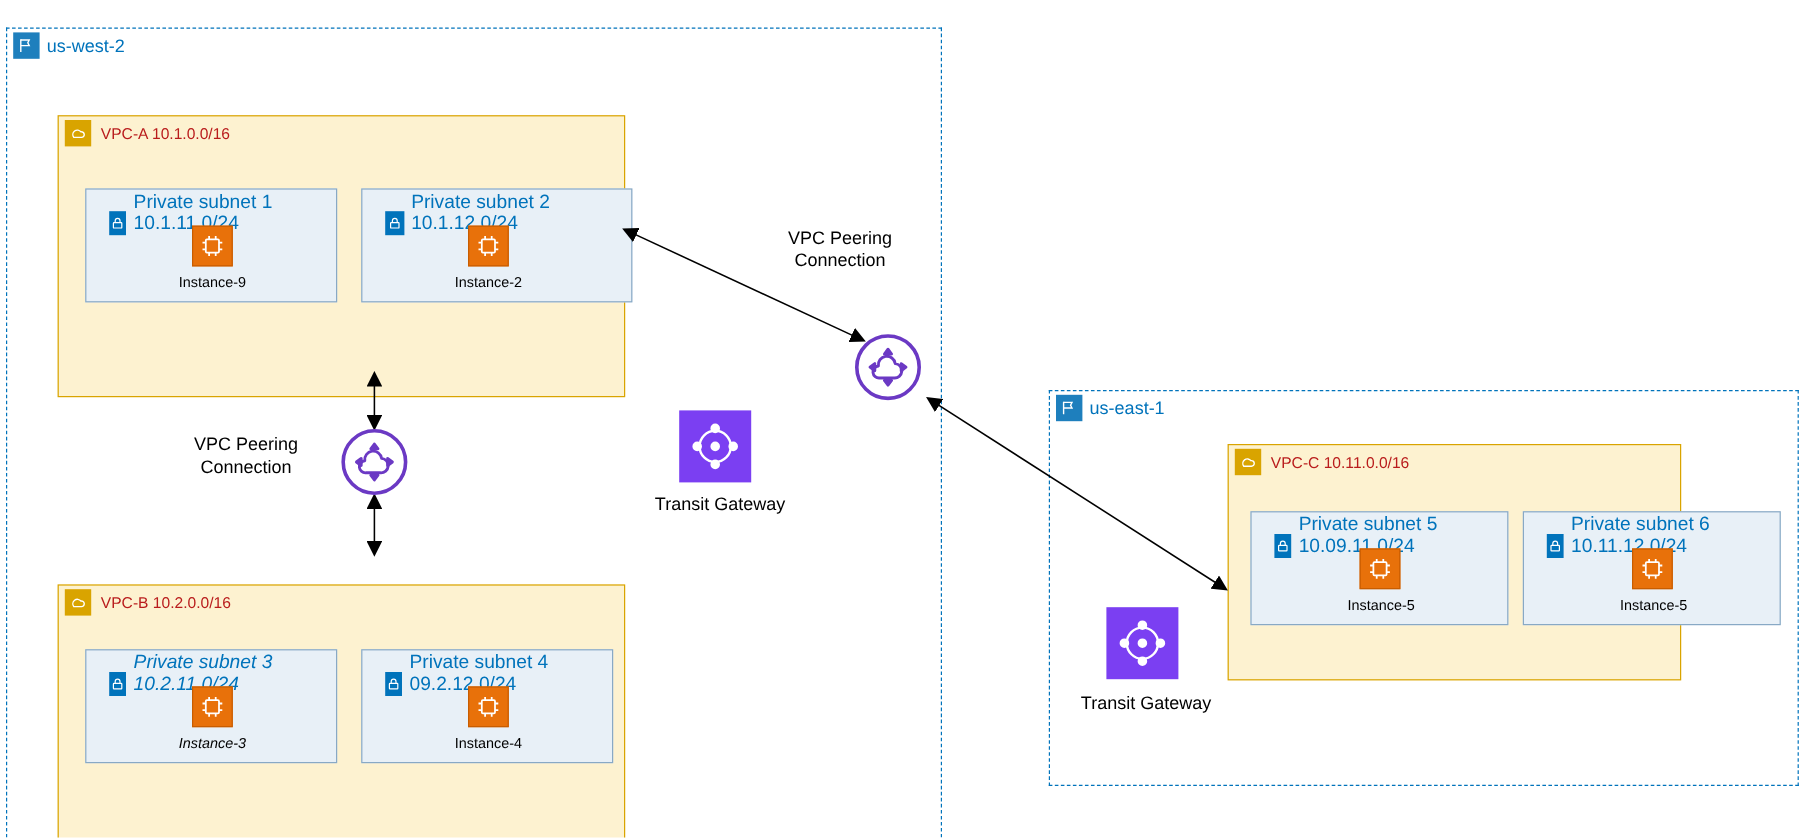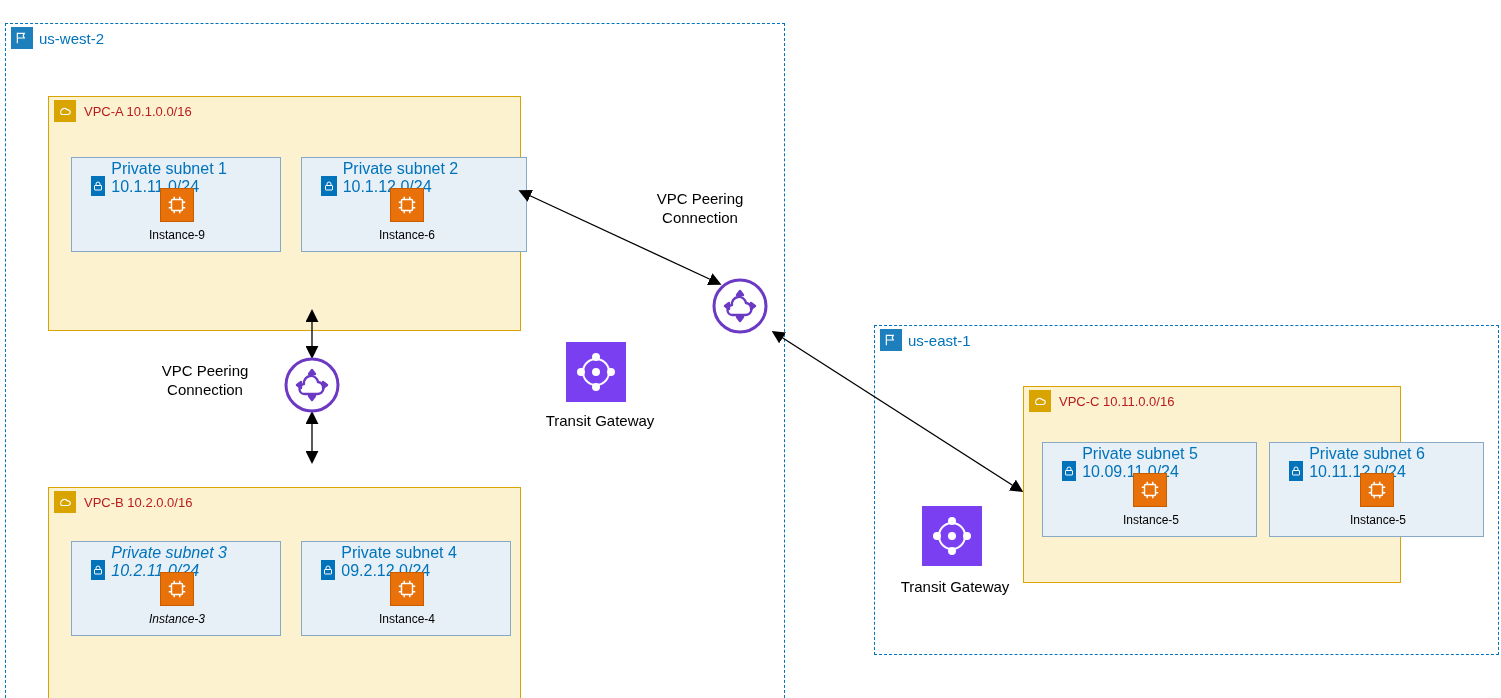--- a/index.html
+++ b/index.html
@@ -168,21 +168,21 @@
           </svg>
         </span>
         <span>Private subnet 2 10.1.12.0/24</span>
       </div>
       <div class="ec2" style="left:88px; top:30px;">
         <svg width="22" height="22" viewBox="0 0 24 24" fill="none" stroke="#fff" stroke-width="1.6">
           <rect x="6" y="6" width="12" height="12" rx="1"></rect>
           <path d="M9 3v3M15 3v3M9 18v3M15 18v3M3 9h3M3 15h3M18 9h3M18 15h3"></path>
         </svg>
       </div>
-      <div class="inst-label" style="left:55px; top:70px;">Instance-6</div>
+      <div class="inst-label" style="left:55px; top:70px;">Instance-2</div>
     </div>
   </div>
 
   <div class="vpc" style="left:42px; top:463px; width:473px; height:262px;">
     <div class="vpc-hdr">
       <span class="vpc-badge">
         <svg width="14" height="14" viewBox="0 0 24 24" fill="none" stroke="#fff" stroke-width="2">
           <path d="M17 18a4 4 0 1 0-.8-7.93A6 6 0 1 0 6 18h11z"></path>
         </svg>
       </span>
@@ -233,21 +233,21 @@
   <div class="region-hdr">
     <span class="region-flag">
       <svg width="14" height="14" viewBox="0 0 24 24" fill="none" stroke="#fff" stroke-width="2">
         <path d="M4 3v18"></path>
           <path d="M4 4h12l-2 4 2 4H4"></path>
       </svg>
     </span>
     <span>us-east-1</span>
   </div>
 
-  <div class="vpc" style="left:148px; top:60px; width:378px; height:197px;">
+  <div class="vpc" style="left:148px; top:44px; width:378px; height:197px;">
     <div class="vpc-hdr">
       <span class="vpc-badge">
         <svg width="14" height="14" viewBox="0 0 24 24" fill="none" stroke="#fff" stroke-width="2">
           <path d="M17 18a4 4 0 1 0-.8-7.93A6 6 0 1 0 6 18h11z"></path>
         </svg>
       </span>
       <span>VPC-C 10.11.0.0/16</span>
     </div>
 
     <div class="subnet" style="left:18px; top:55px; width:215px; height:95px;">

